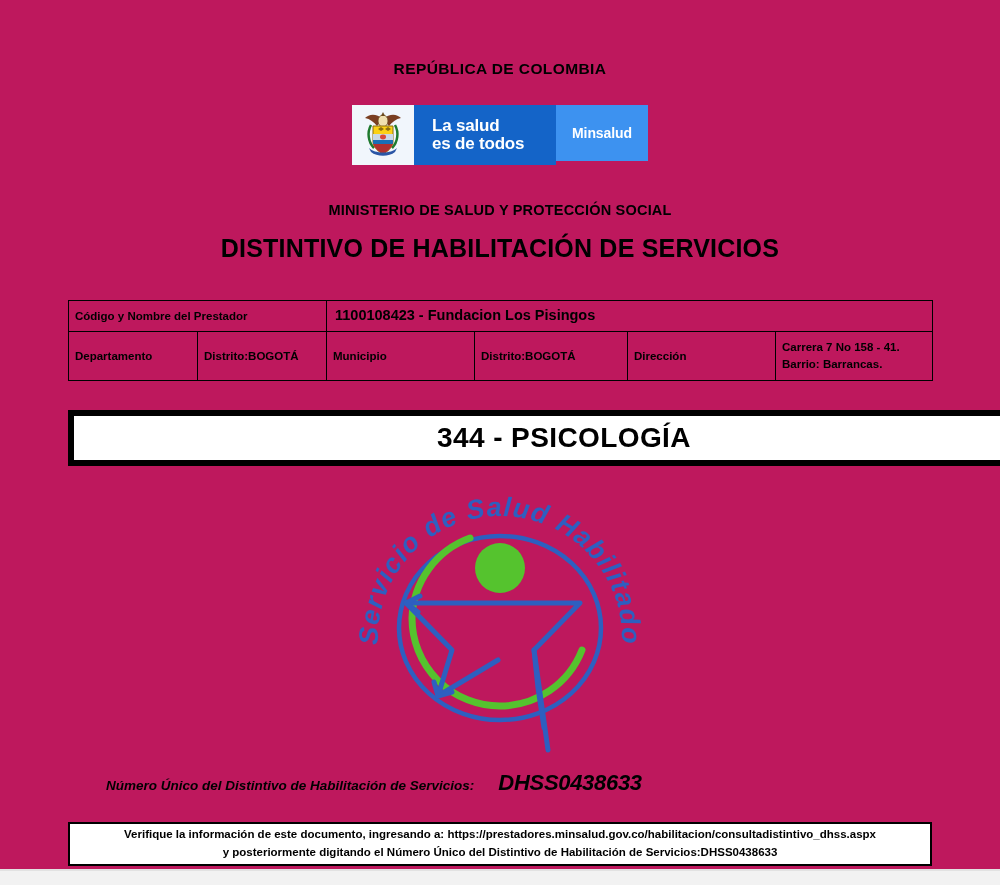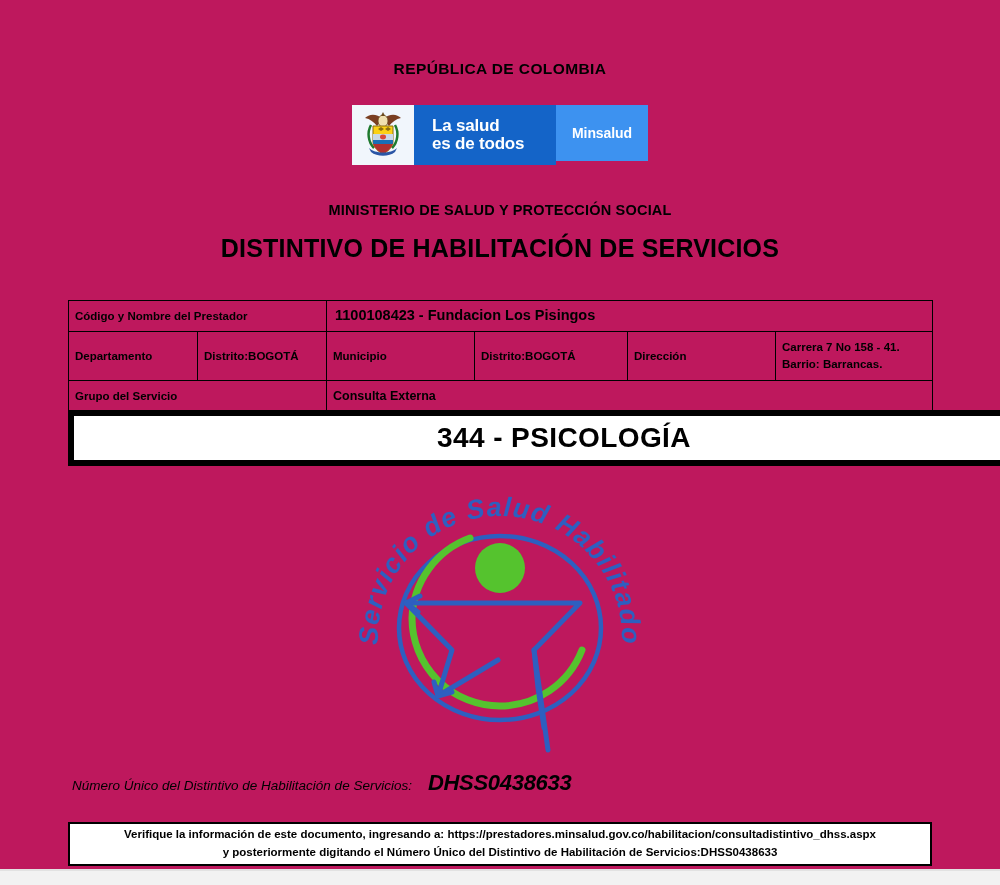--- a/index.html
+++ b/index.html
@@ -188,29 +188,30 @@
   
   .unique-line {
     position: absolute;
     left: 72px;
     top: 770px;
     display: flex;
     align-items: baseline;
   }
   .unique-label {
     font-size: 13.5px;
-    font-weight: normal;
+    font-weight: bold;
     font-style: italic;
     color: #000;
+    margin-left: 34px;
   }
   .unique-value {
     font-size: 22px;
     font-weight: bold;
     font-style: italic;
-    margin-left: 16px;
+    margin-left: 24px;
     color: #000;
     letter-spacing: -0.3px;
   }
 
   
   .verify-box {
     position: absolute;
     left: 68px;
     top: 822px;
     width: 864px;
@@ -289,24 +290,20 @@
       </tr>
       <tr class="row-tall">
         <td>Departamento</td>
         <td>Distrito:BOGOTÁ</td>
         <td>Municipio</td>
         <td>Distrito:BOGOTÁ</td>
         <td>Dirección</td>
         <td style="white-space:pre-line">Carrera 7 No 158 - 41.
 Barrio: Barrancas.</td>
       </tr>
-      <tr>
-        <td colspan="2">Grupo del Servicio</td>
-        <td colspan="4" class="mid">Consulta Externa</td>
-      </tr>
     </tbody>
   </table>
 
   <div class="service-box">
     <div class="service-text">344 - PSICOLOGÍA</div>
   </div>
 
   <div class="seal">
     <svg width="304" height="280" viewBox="0 0 304 280" xmlns="http://www.w3.org/2000/svg">
       <defs>

